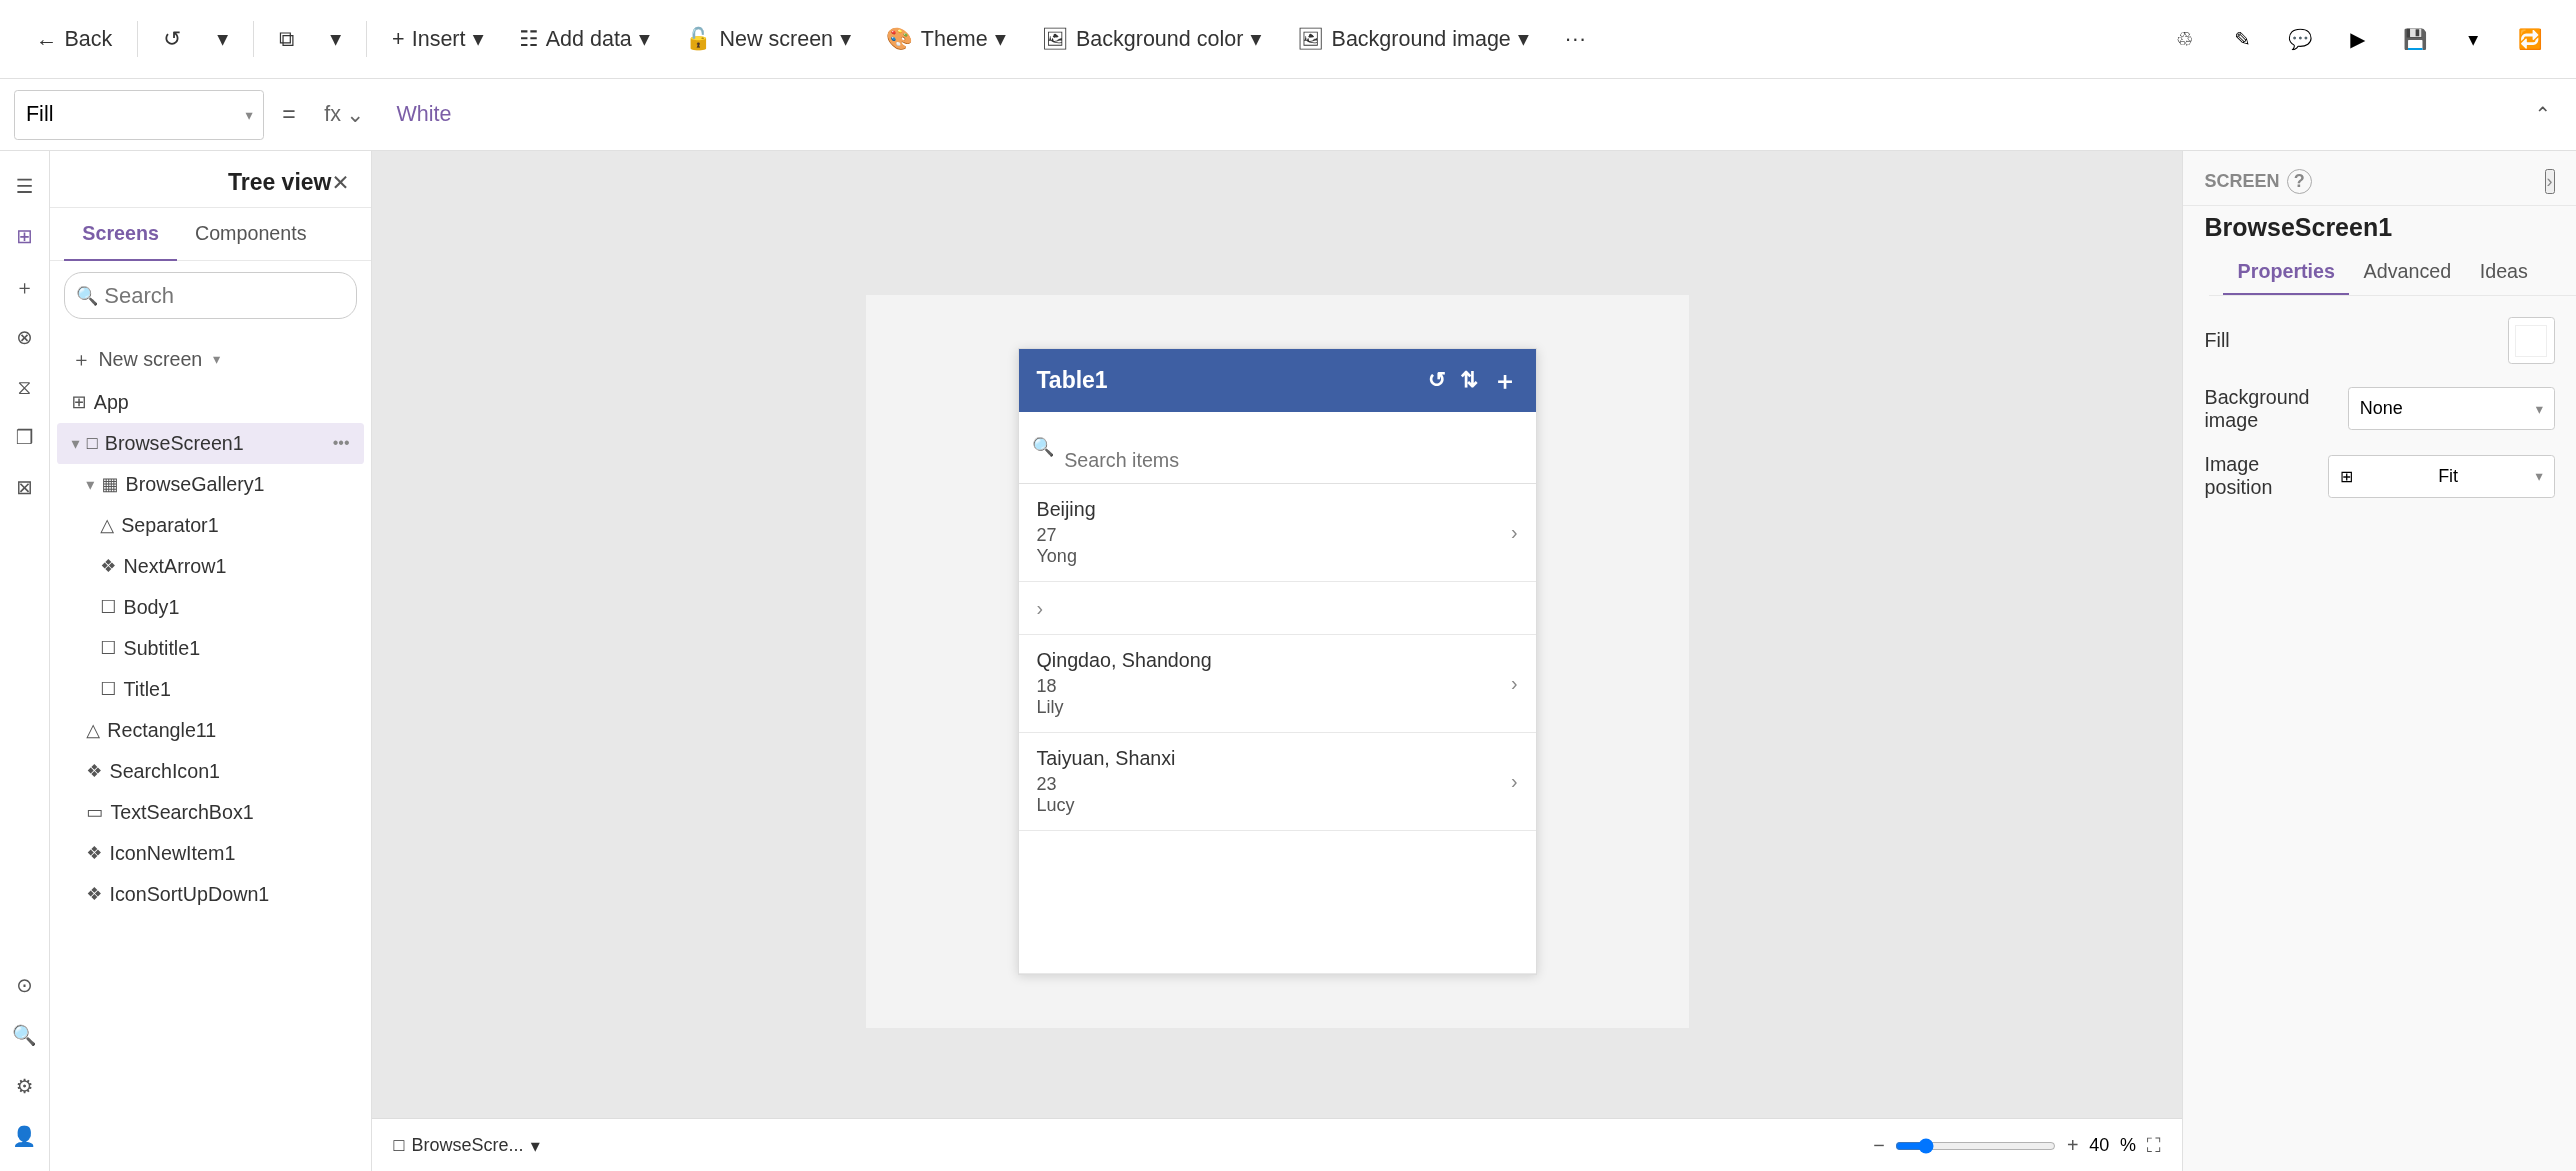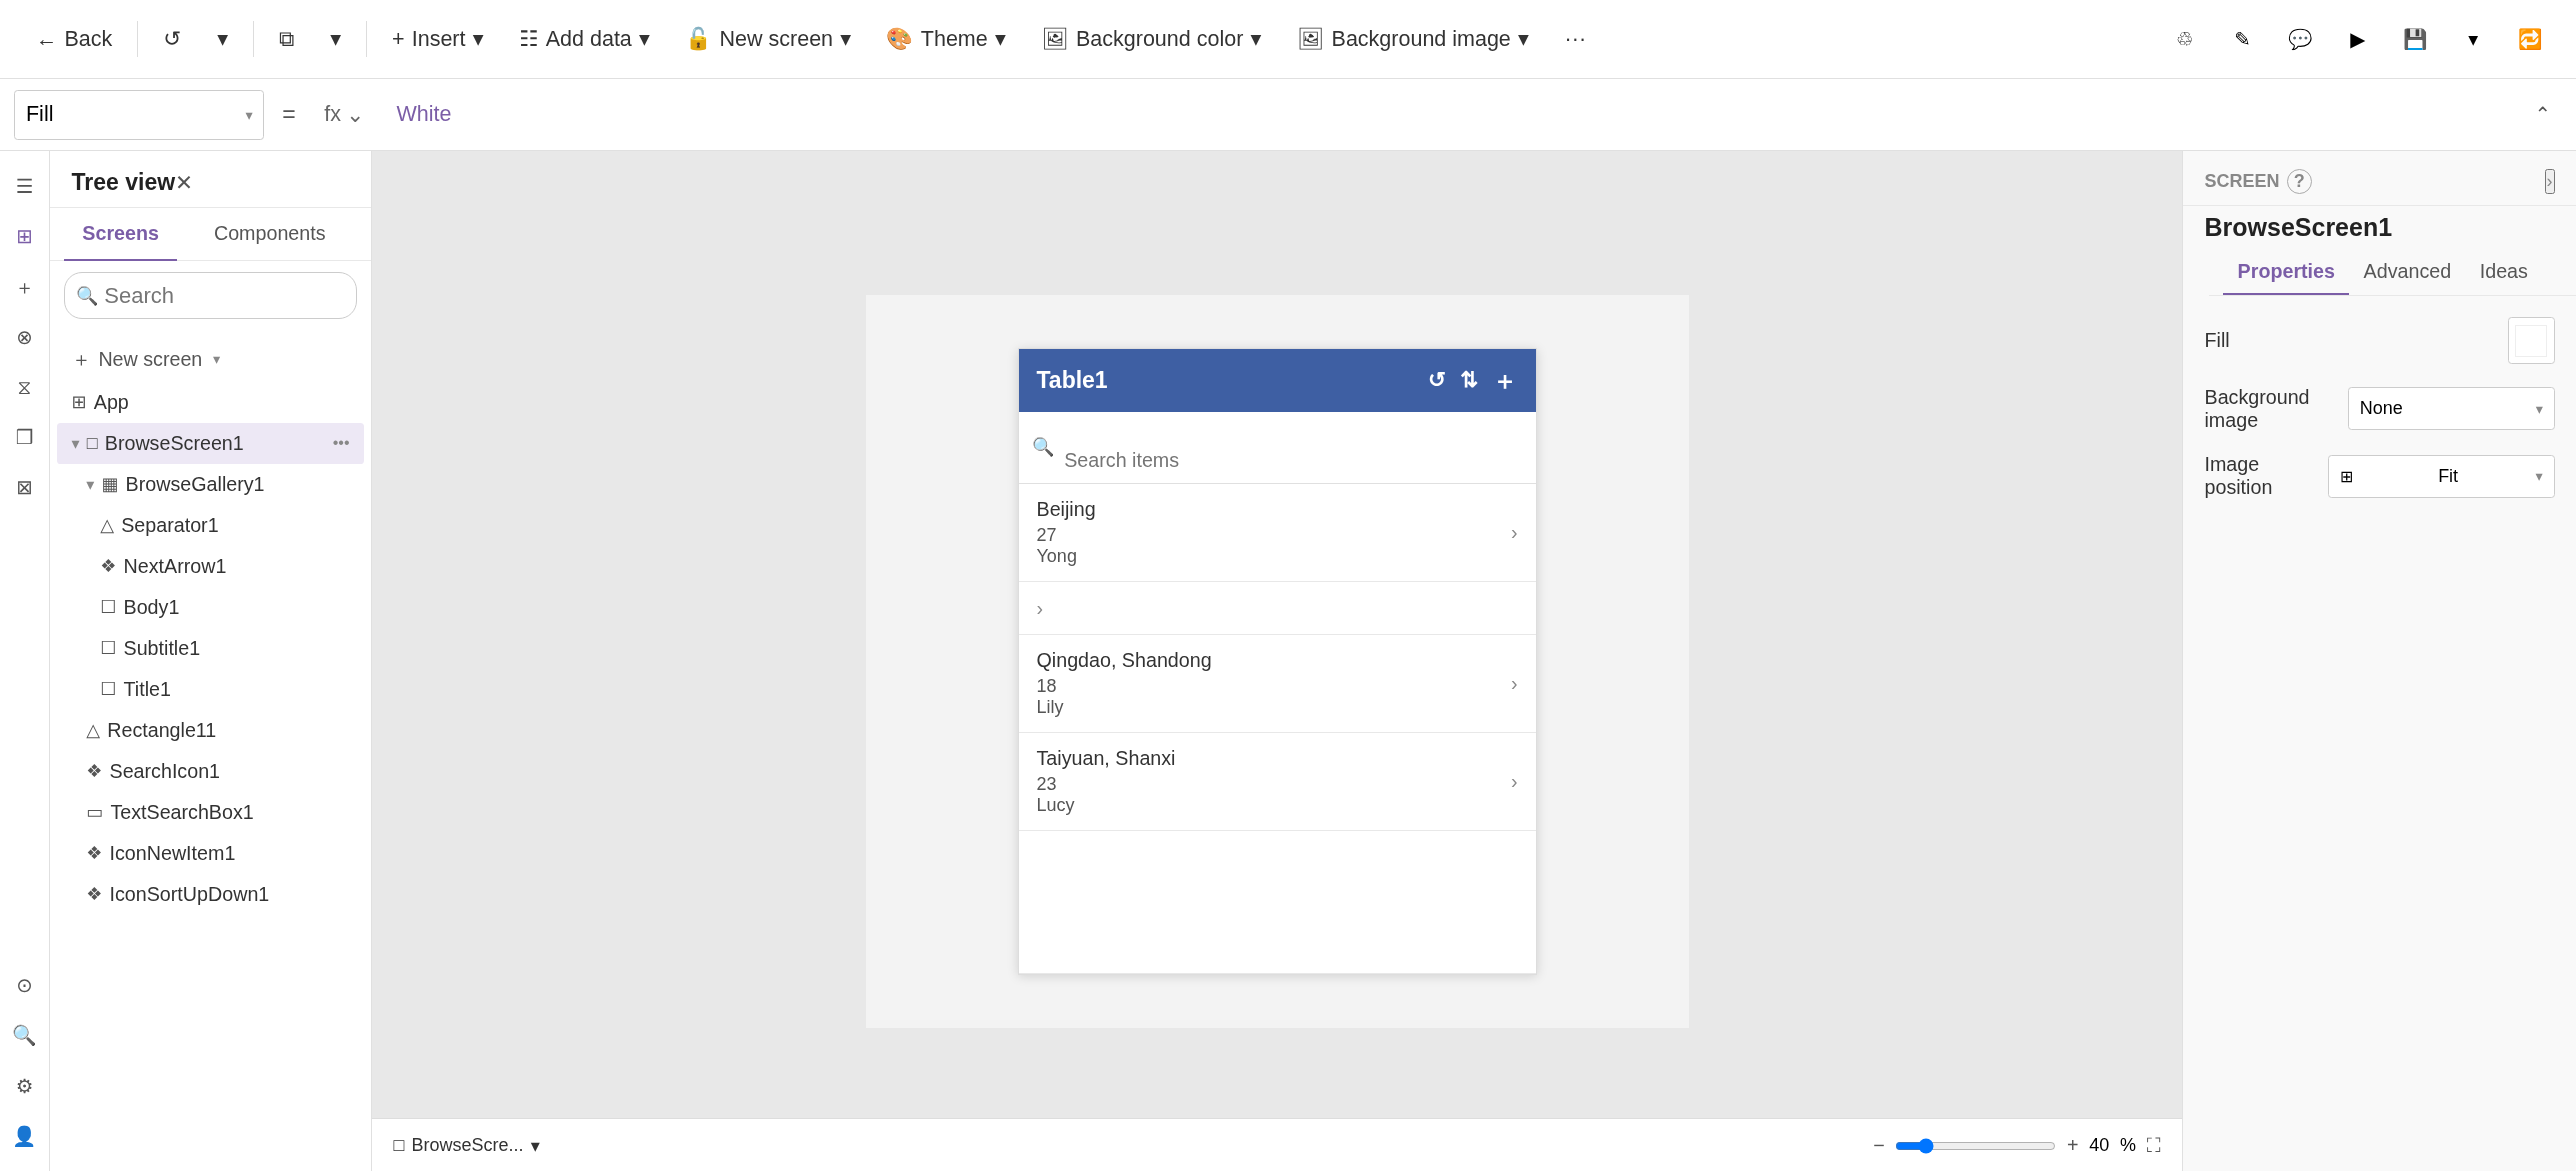--- a/index.html
+++ b/index.html
@@ -47,26 +47,26 @@
     }
     .left-icon-btn.active { color: #7b5ea7; }
     .left-icon-spacer { flex: 1; }
 
     
     .tree-panel {
       width: 322px; background: #fff; border-right: 0.9px solid #e0e0e0;
       display: flex; flex-direction: column;
     }
     .tree-header {
-      display: flex; align-items: center; justify-content: flex-start;
+      display: flex; align-items: center; justify-content: flex-end;
       padding: 18px 21.5px 10.7px; border-bottom: 0.9px solid #e8e8e8;
     }
     .tree-title { font-size: 23px; font-weight: 600; color: #222; }
     .tree-close { background: transparent; border: none; font-size: 21.5px; cursor: pointer; color: #555; }
-    .tree-tabs { display: flex; padding: 0 14.3px; border-bottom: 0.9px solid #e8e8e8; gap: 19px; }
+    .tree-tabs { display: flex; padding: 0 14.3px; border-bottom: 0.9px solid #e8e8e8; }
     .tree-tab {
       padding: 14.3px 18px; font-size: 19.7px; cursor: pointer; color: #555;
       border-bottom: 2.7px solid transparent; margin-bottom: -0.9px;
     }
     .tree-tab.active { color: #7b5ea7; border-bottom: 2.7px solid #7b5ea7; font-weight: 600; }
     .tree-search { padding: 10.7px 14.3px; }
     .tree-search input {
       width: 100%; height: 47px; border: 0.9px solid #ccc; border-radius: 18px;
       padding: 0 14.3px 0 39px; font-size: 22px; outline: none; background: #fff;
     }

